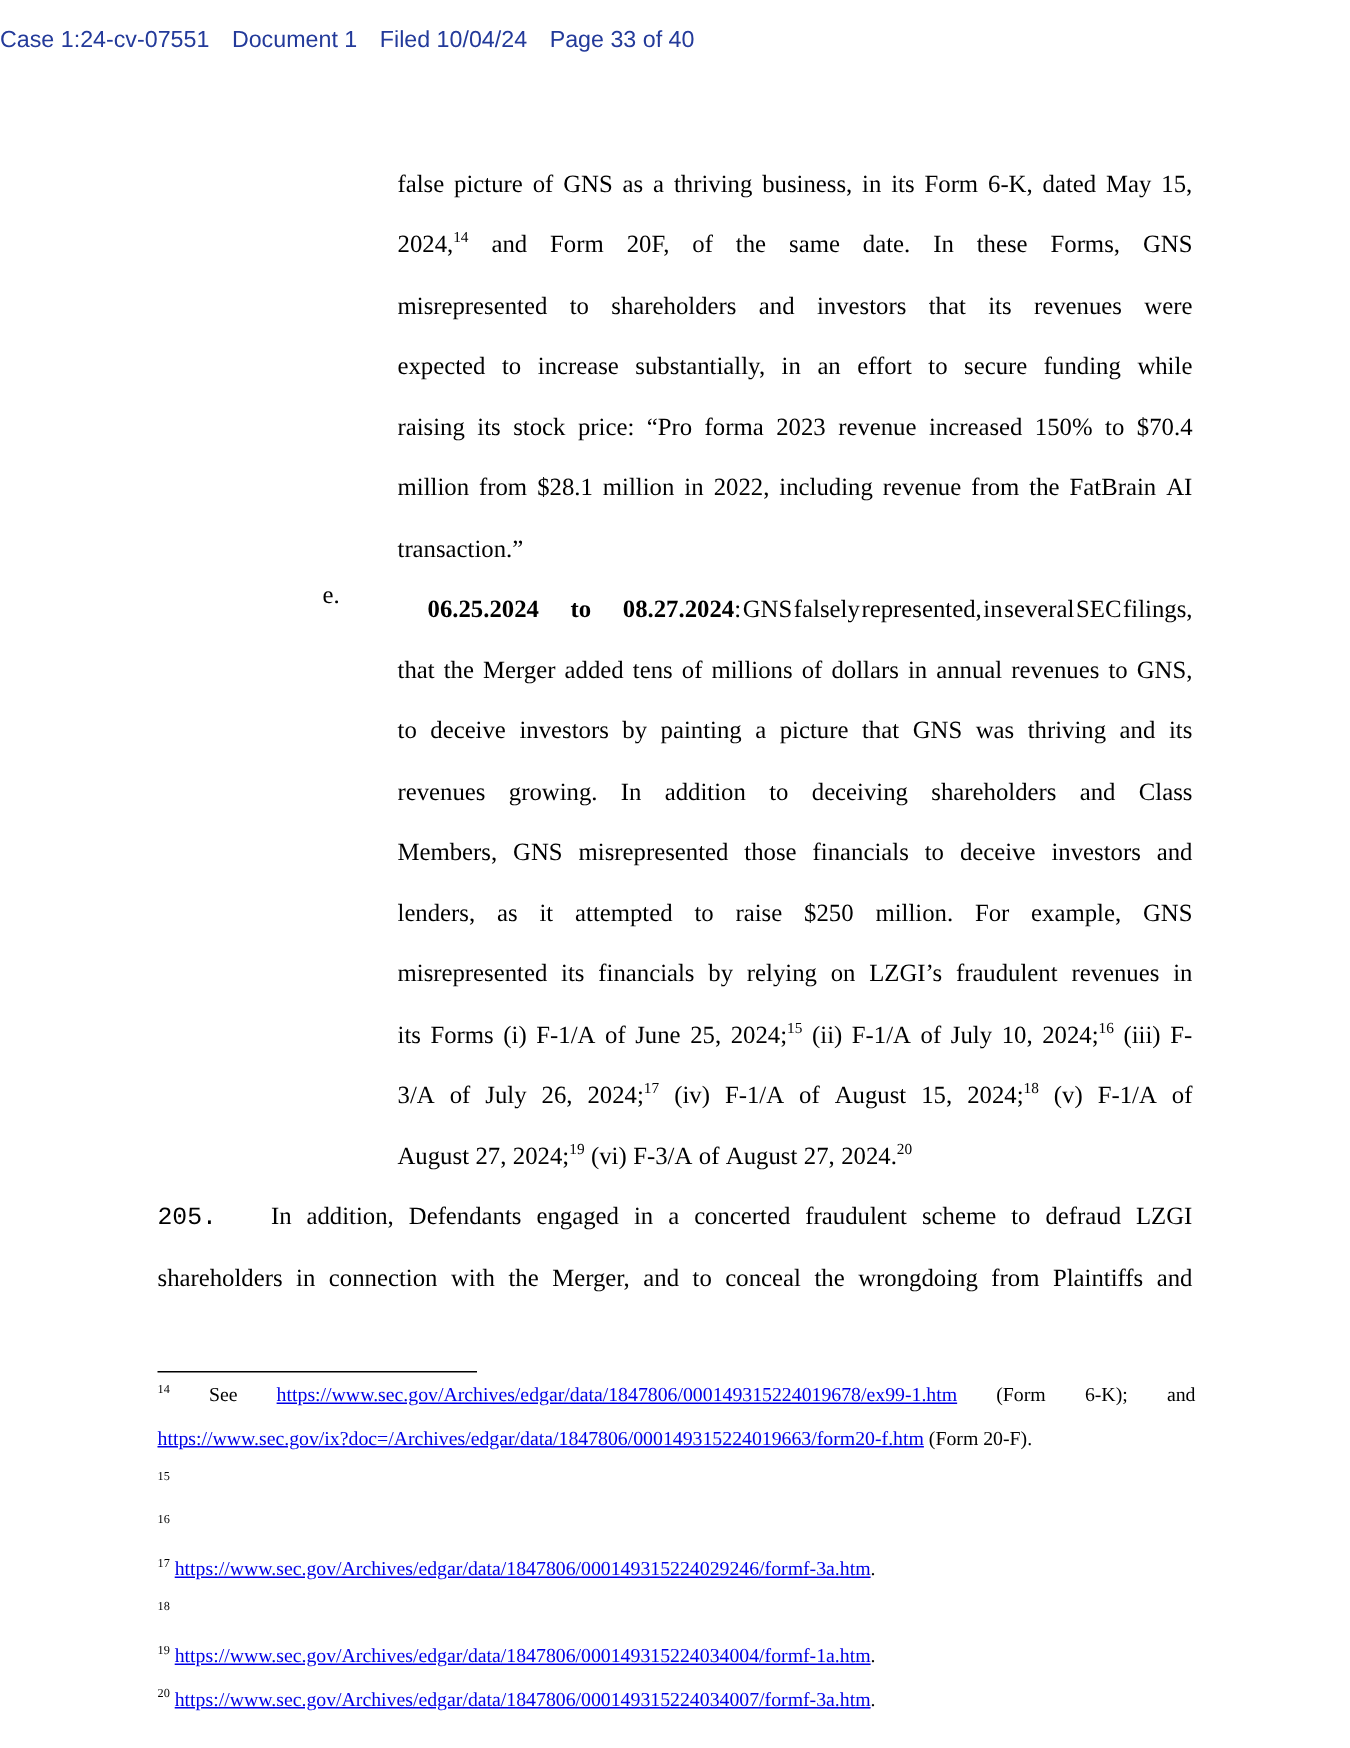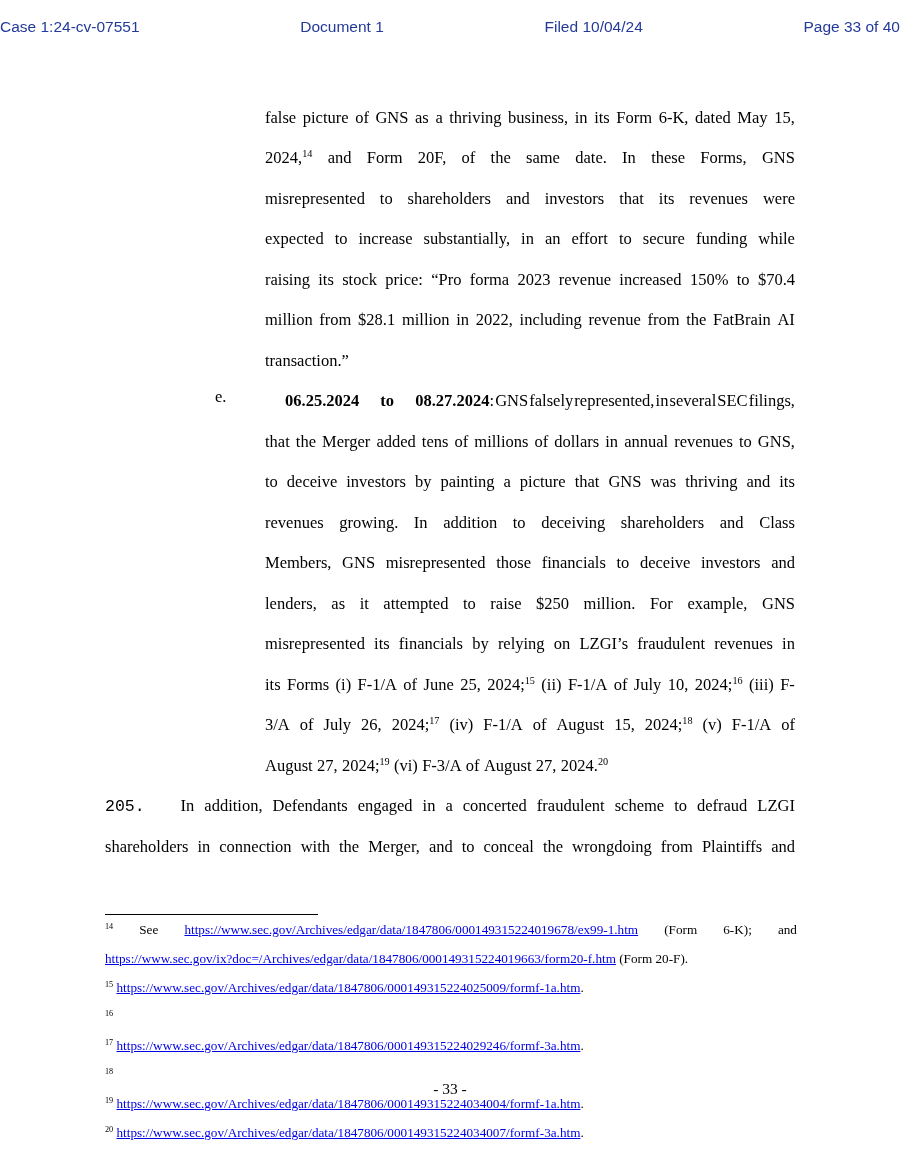--- a/index.html
+++ b/index.html
@@ -3,33 +3,33 @@
 <meta charset="utf-8">
 <style>
   html, body { margin:0; padding:0; background:#ffffff; }
   .page {
     position:relative; width:900px; height:1165px; background:#ffffff;
     font-family:"Liberation Serif", serif; color:#000; overflow:hidden;
   }
   
   .ecf-header {
     position:absolute; top:18px; left:0; width:100%;
-    display:flex; justify-content:space-between; gap:33px;
+    display:flex; justify-content:flex-start; gap:15px;
     font-family:"Liberation Sans", sans-serif; font-size:15.5px;
     color:var(--header-blue, #233a9a); white-space:nowrap;
   }
   
   .body-text { position:absolute; top:92px; left:105px; width:690px; font-size:16.5px; }
   .block-indent { margin-left:160px; width:530px; }
   .block-e { position:relative; }
   .e-label { position:absolute; left:-50px; top:11px; }
   .p205 { width:690px; }
 
   .line {
-    display:flex; flex-wrap:nowrap; align-items:center;
+    display:flex; flex-wrap:nowrap; align-items:flex-end;
     height:40.5px; padding-top:11px; box-sizing:border-box;
   }
   .line.just { justify-content:space-between; }
   .line:not(.just) { gap:4.3px; }
   .tok { white-space:nowrap; }
   .tok.mr { margin-right:26px;font-family:Liberation Mono, monospace; }
   .b { font-weight:bold;margin-left:20px; }
   .i { }
   .lnk { color:var(--link-blue, #0000e6); text-decoration:underline; }
   sup { font-size:0.62em; line-height:0; vertical-align:super; }
@@ -332,21 +332,20 @@
         <span class="tok"><span>6-K);</span></span>
         <span class="tok"><span>and</span></span>
       </div>
       <div class="line">
         <span class="tok"><span class="lnk">https://www.sec.gov/ix?doc=/Archives/edgar/data/1847806/000149315224019663/form20-f.htm</span></span>
         <span class="tok"><span>(Form</span></span>
         <span class="tok"><span>20-F).</span></span>
       </div>
       <div class="line">
         <span class="tok"><sup>15</sup></span>
-        <span class="tok"><span class="lnk">https://www.sec.gov/Archives/edgar/data/1847806/000149315224025009/formf-1a.htm</span><span>.</span></span>
       </div>
       <div class="line">
         <span class="tok"><sup>16</sup></span>
       </div>
       <div class="line">
         <span class="tok"><sup>17</sup></span>
         <span class="tok"><span class="lnk">https://www.sec.gov/Archives/edgar/data/1847806/000149315224029246/formf-3a.htm</span><span>.</span></span>
       </div>
       <div class="line">
         <span class="tok"><sup>18</sup></span>
@@ -354,17 +353,14 @@
       <div class="line">
         <span class="tok"><sup>19</sup></span>
         <span class="tok"><span class="lnk">https://www.sec.gov/Archives/edgar/data/1847806/000149315224034004/formf-1a.htm</span><span>.</span></span>
       </div>
       <div class="line">
         <span class="tok"><sup>20</sup></span>
         <span class="tok"><span class="lnk">https://www.sec.gov/Archives/edgar/data/1847806/000149315224034007/formf-3a.htm</span><span>.</span></span>
       </div>
     </div>
 
-  <div class="page-footer">
-    <span>- 33 -</span>
-  </div>
 
 </div>
 
 </body></html>

